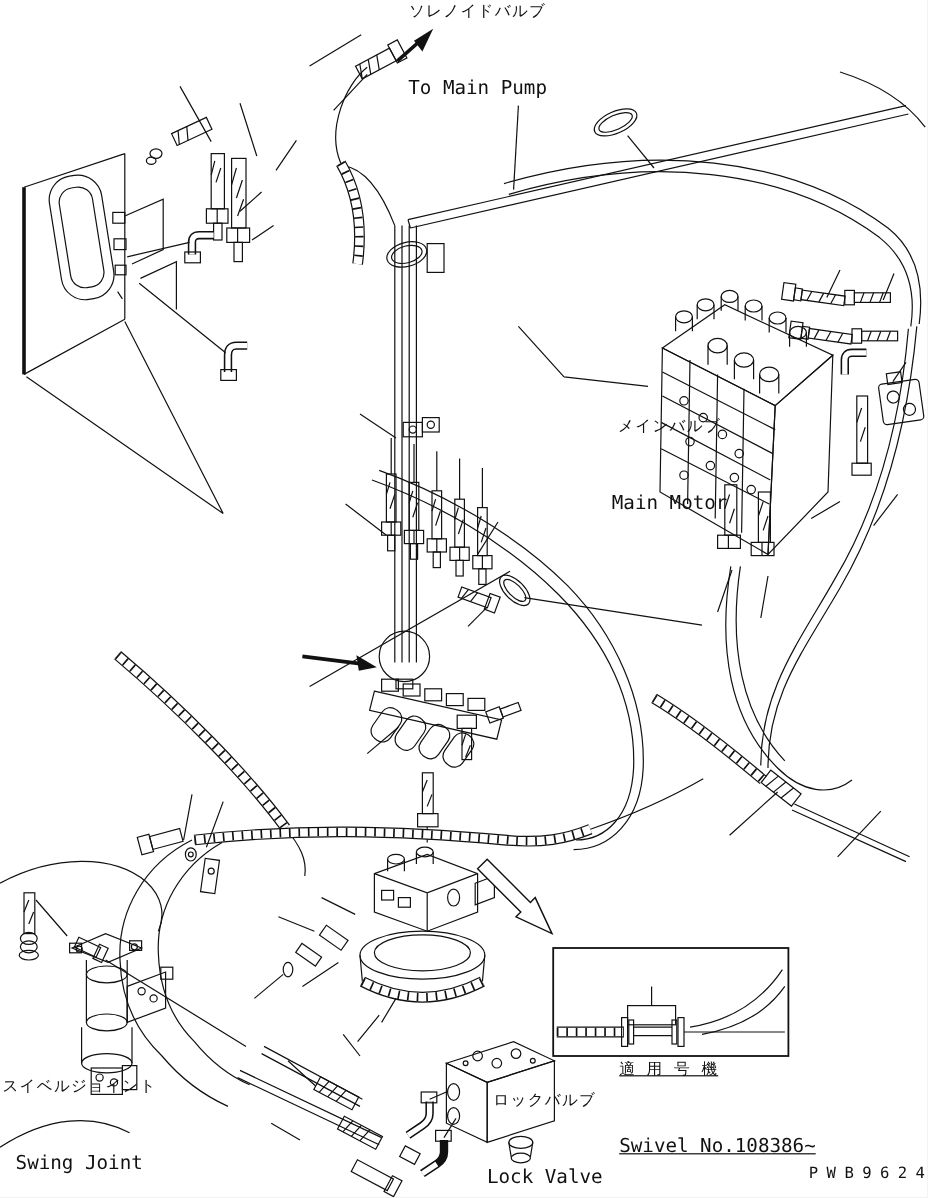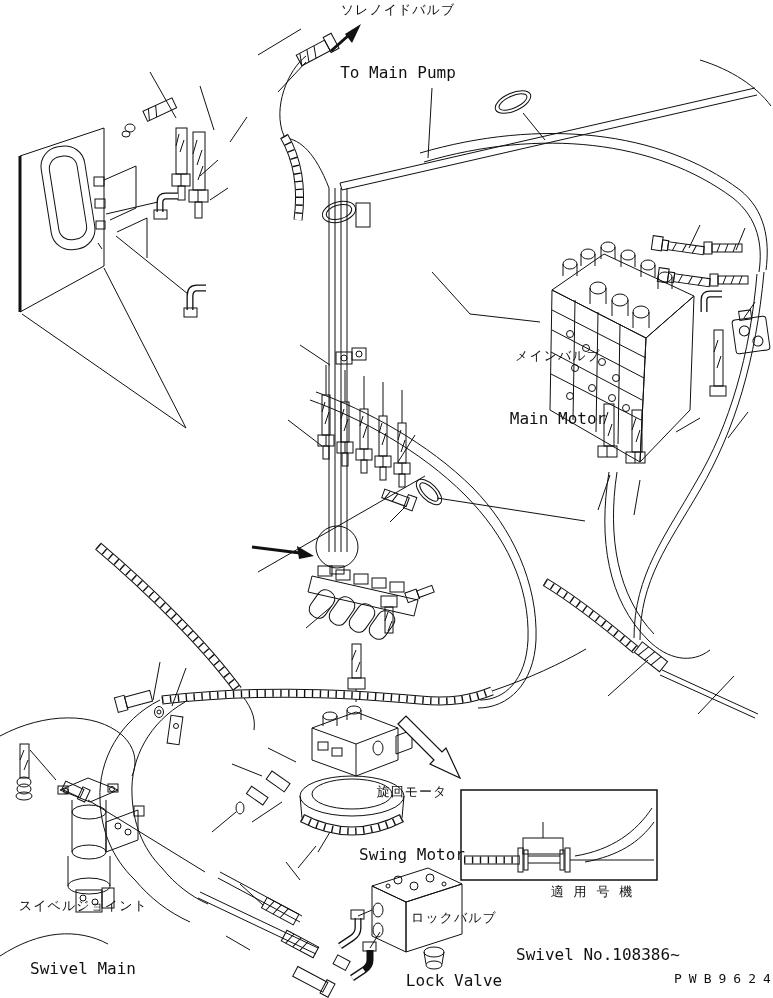--- a/index.html
+++ b/index.html
@@ -12,21 +12,21 @@
   svg .thick{stroke-width:3;}
   svg .wrapA{stroke-width:9;}
   svg .wrapB{stroke:#fff;stroke-width:7;}
   svg .wrapC{stroke-width:7;stroke-dasharray:1.4 6.5;}
   svg .elA{stroke-width:7;}
   svg .elB{stroke:#fff;stroke-width:4.4;}
   svg .box{stroke-width:1.5;}
   .lbl{position:absolute;text-align:center;line-height:1.3;white-space:nowrap;}
   .lbl .jp{display:block;font-size:13px;letter-spacing:1px;}
   .lbl .en{display:block;font-size:16px;margin-top:44px;}
-  .lbl.leftal{text-align:center;}
+  .lbl.leftal{text-align:left;text-decoration:underline;}
   .code{position:absolute;font-size:13px;letter-spacing:7px;}
 </style>
 </head>
 <body>
 
 <div class="page">
 
 <svg width="773" height="998" viewBox="0 0 773 998">
 
   <g>
@@ -452,28 +452,24 @@
   <span class="en">To Main Pump</span>
 </div>
 
 
 <div class="lbl" style="left:508px;top:348px;width:100px;">
   <span class="jp">メインバルブ</span>
   <span class="en">Main Motor</span>
 </div>
 
 
-<div class="lbl" style="left:354px;top:784px;width:116px;">
-  <span class="jp">旋回モータ</span>
-  <span class="en">Swing Motor</span>
-</div>
-
-<div class="lbl" style="left:19px;top:898px;width:128px;">
+
+<div class="lbl" style="left:2px;top:898px;width:128px;">
   <span class="jp">スイベルジョイント</span>
-  <span class="en">Swivel Main</span>
+  <span class="en">Swing Joint</span>
 </div>
 
 <div class="lbl" style="left:398px;top:910px;width:112px;">
   <span class="jp">ロックバルブ</span>
   <span class="en">Lock Valve</span>
 </div>
 
 <div class="lbl leftal" style="left:516px;top:884px;width:152px;">
   <span class="jp">適 用 号 機</span>
   <span class="en">Swivel No.108386~</span>

